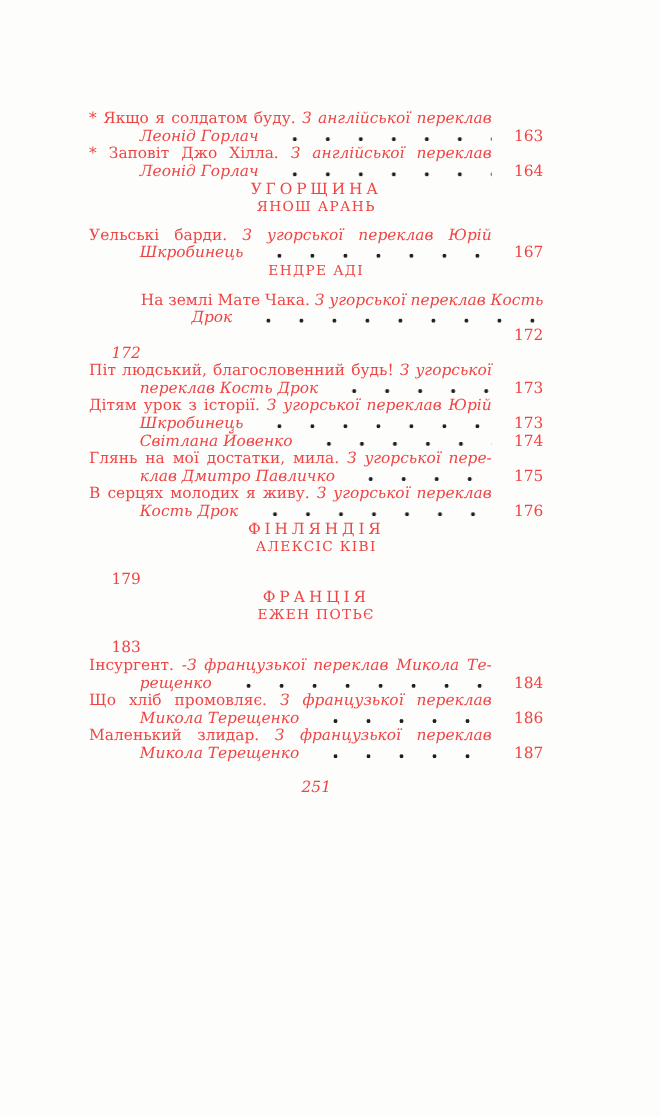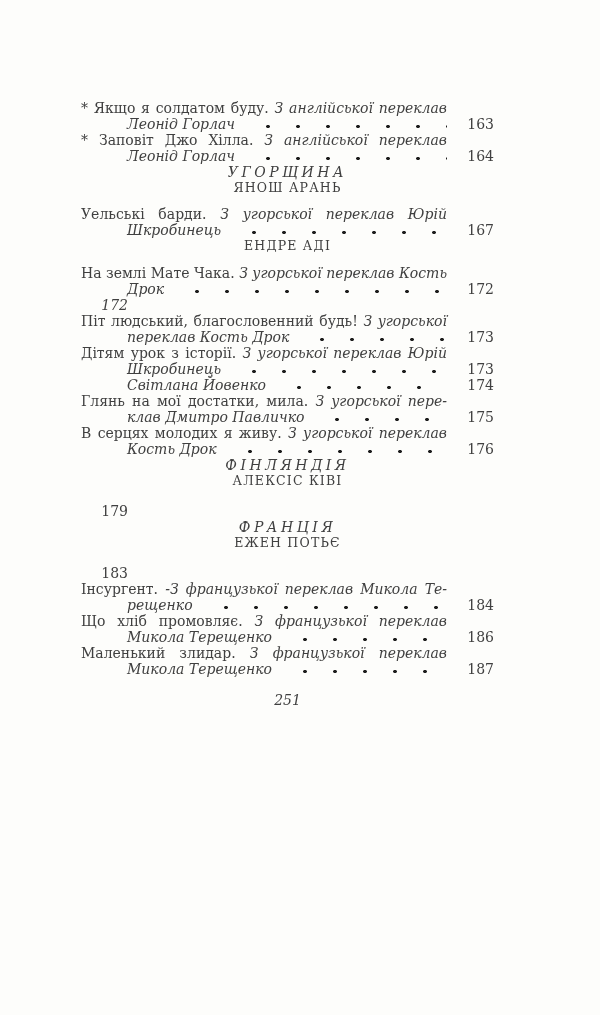--- a/index.html
+++ b/index.html
@@ -1,21 +1,21 @@
 <!DOCTYPE html>
 <html><head>
 <meta charset="utf-8">
 <title>Зміст — сторінка 251</title>
 <style>
   html,body{margin:0;padding:0;background:#ffffff;}
   .page{
     position:relative;
     width:600px;height:1015px;
     background:#fdfdfb;
-    color:#404040;
+    color:#ef4444;
     font-family:"DejaVu Serif", serif;
     font-size:14px;line-height:16px;
     overflow:hidden;
   }
   .toc{padding-top:100px;margin-left:81px;width:413px;}
   .entry{display:flex;align-items:flex-end;}
   .ebody{width:366px;}
   .l1{text-align:justify;text-align-last:justify;}
   .l2{display:flex;padding-left:46px;}
   .l2 .ital{white-space:nowrap;}
@@ -26,29 +26,29 @@
     flex:1 1 auto;
     margin-left:10px;
     background-image:radial-gradient(circle,#1d1d1d 1.5px,transparent 2.05px);
     background-size:30px 5px;
     background-repeat:repeat-x;
     background-position:8px calc(100% - 3px);
   }
   .pg{width:47px;text-align:right;}
   h2.h-country{
     font-size:14px;font-weight:normal;letter-spacing:3.5px;
-    text-align:center;line-height:16px;margin:0;font-style:italic;
+    text-align:center;line-height:16px;margin:0;
   }
   h3.h-author{
     font-size:12.5px;font-weight:normal;letter-spacing:1.2px;
     text-align:center;line-height:16px;margin:0;
   }
   .m9{margin-top:9px;}
   .m10{margin-top:10px;}
-  .m11{margin-top:11px;}
+  .m11{margin-top:11px;flex-direction:column;}
   .m13{margin-top:13px;}
   .m14{margin-top:14px;}
   .m27{margin-top:27px;}
   .m31{margin-top:31px;}
   .m33{margin-top:33px;}
   .m36{margin-top:36px;}
   .folio{margin-top:15px;text-align:center;}
 </style>
 </head>
 <body>

